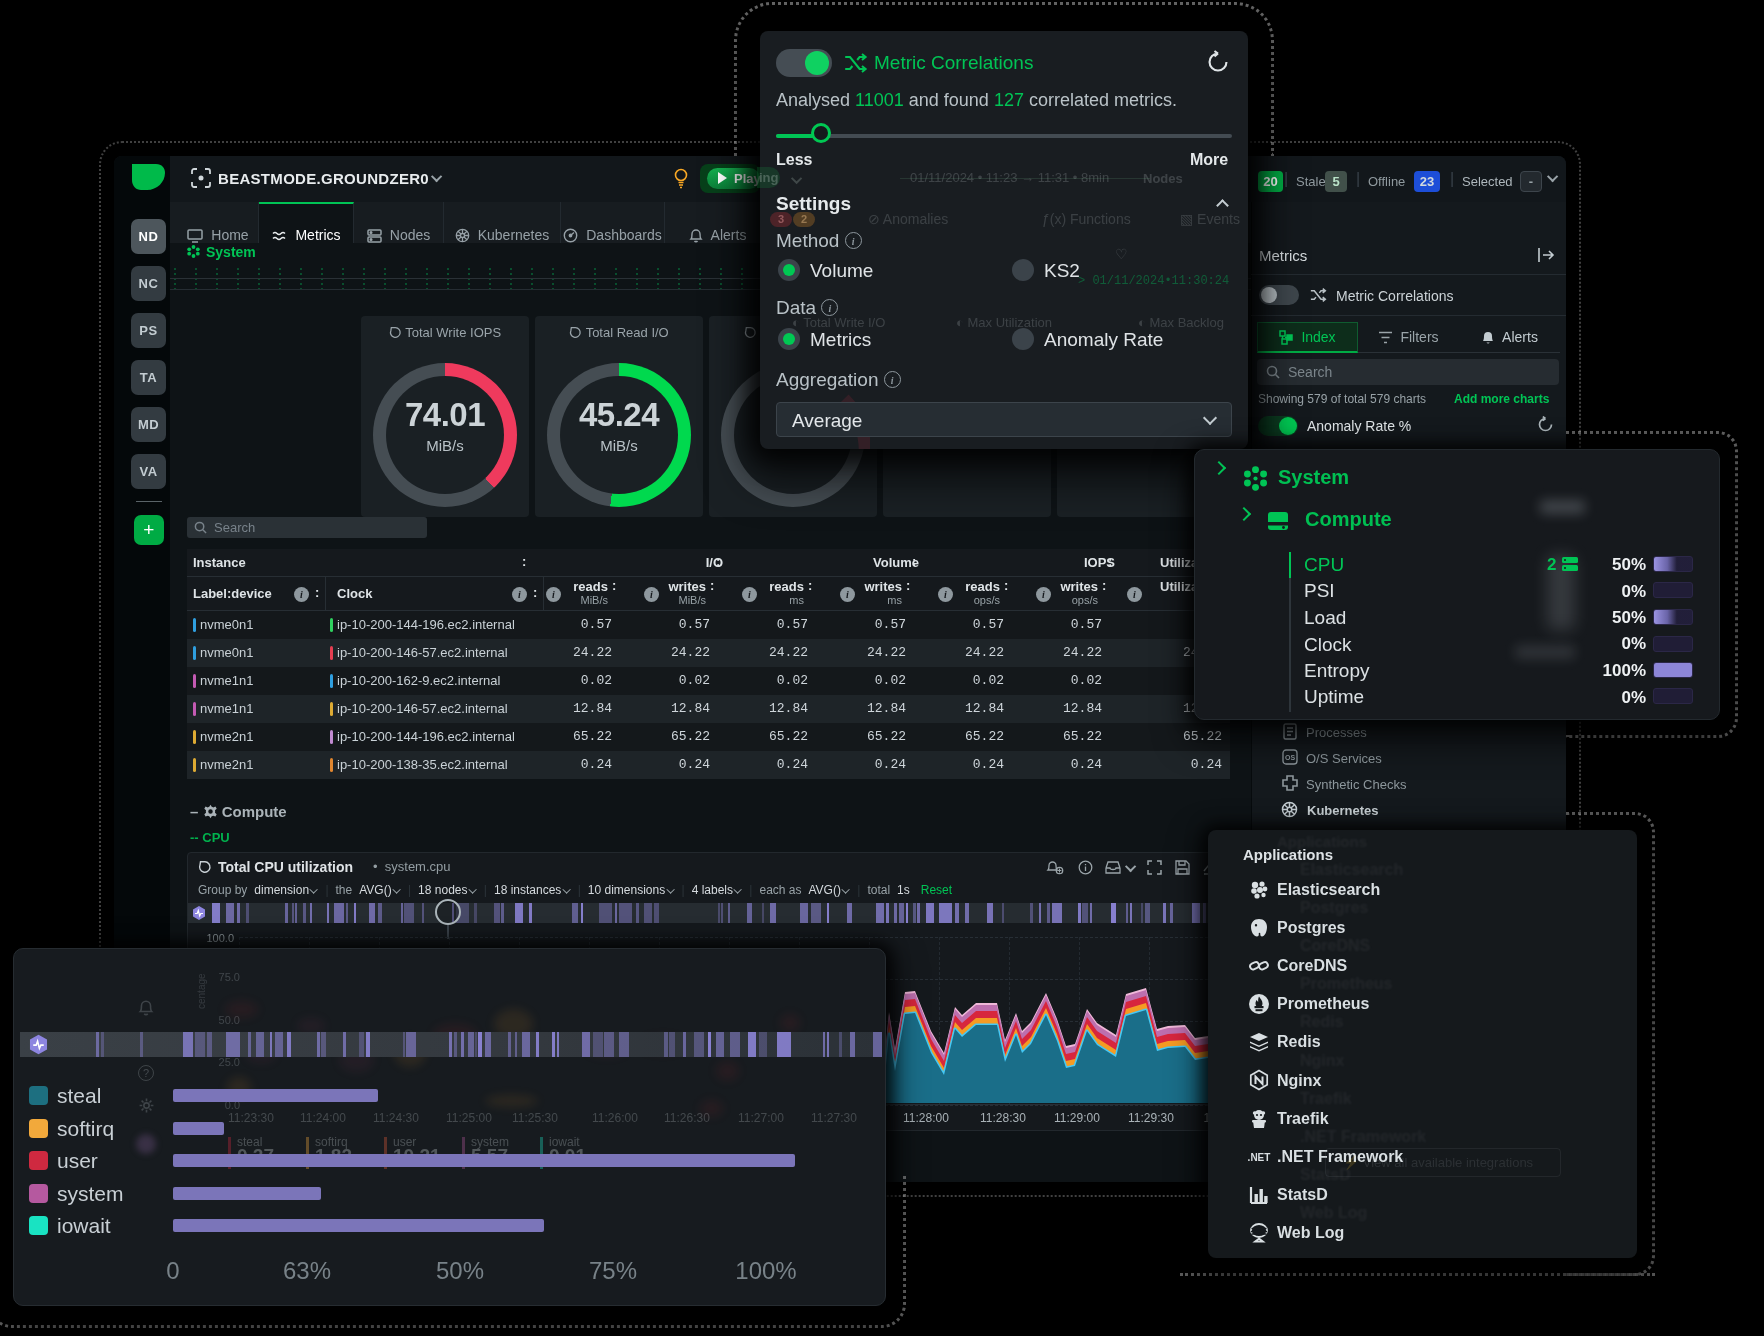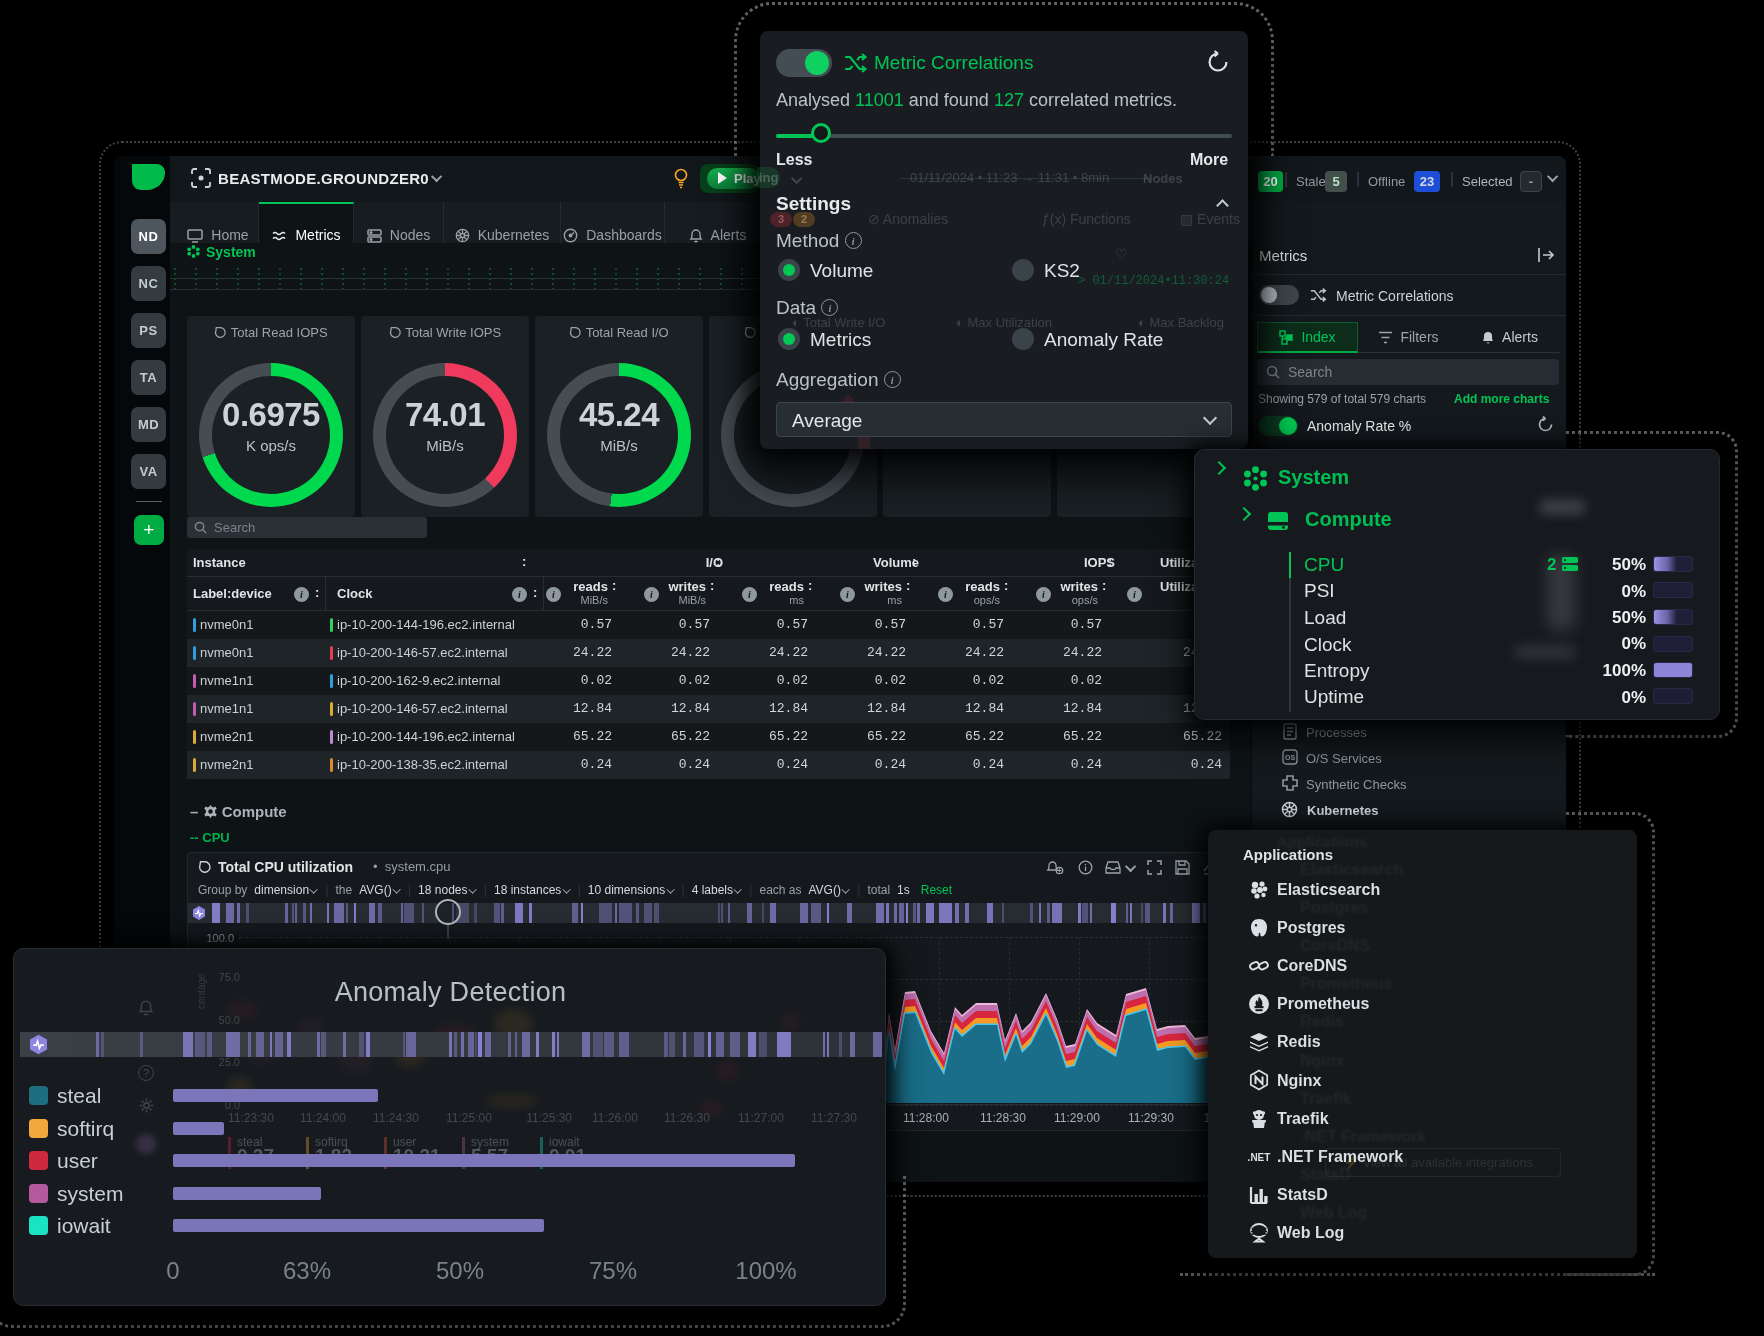--- a/index.html
+++ b/index.html
@@ -178,28 +178,20 @@
       <circle cx="6.5" cy="2" r="1.9"></circle>
       <circle cx="6.5" cy="11" r="1.9"></circle>
       <circle cx="2.2" cy="4.3" r="1.9"></circle>
       <circle cx="10.8" cy="4.3" r="1.9"></circle>
       <circle cx="2.2" cy="8.7" r="1.9"></circle>
       <circle cx="10.8" cy="8.7" r="1.9"></circle>
     </svg>
 <div class="a" style="left:36px;top:1px;color:#00c455;font-size:14px;font-weight:bold">System</div>
 <div class="a" style="left:0;top:23px;width:1081px;height:24px;border-top:1px solid #262d33;border-bottom:1px solid #262d33;background:repeating-linear-gradient(90deg,transparent 0px,transparent 19px,rgba(0,190,90,.35) 19px,rgba(0,190,90,.35) 21px);background-size:21px 100%;background-position:6px 0;-webkit-mask-image:repeating-linear-gradient(0deg,#000 0 2px,transparent 2px 5px)"></div>
 <div class="a" style="left:0;top:35px;width:1081px;height:1px;background:#2a3136"></div>
-<div class="card" style="left:17px;top:73px">
-      <div class="ctitle"><svg style="vertical-align:-2px" width="13" height="13" viewBox="0 0 14 14" fill="none" stroke="#9aa4aa" stroke-width="1.4">
-          <path d="M2,5 A5.2,5.2 0 1 0 7,1.8 L2.5,1.8 Z"></path>
-        </svg> Total Read IOPS</div>
-      <div class="gauge" style="background:conic-gradient(#00d94e 0deg 252deg,#454d53 252deg 360deg)"></div>
-      <div class="gval" style="top:80px;color:#ccd3d7;font-size:33px;font-weight:bold;letter-spacing:-.5px">0.6975</div>
-      <div class="gval" style="top:121px;color:#b9c2c7;font-size:15px">K ops/s</div>
-    </div>
 <div class="card" style="left:191px;top:73px">
       <div class="ctitle"><svg style="vertical-align:-2px" width="13" height="13" viewBox="0 0 14 14" fill="none" stroke="#9aa4aa" stroke-width="1.4">
           <path d="M2,5 A5.2,5.2 0 1 0 7,1.8 L2.5,1.8 Z"></path>
         </svg> Total Write IOPS</div>
       <div class="gauge" style="background:conic-gradient(#ef3a5d 0deg 137deg,#454d53 137deg 360deg)"></div>
       <div class="gval" style="top:80px;color:#ccd3d7;font-size:33px;font-weight:bold;letter-spacing:-.5px">74.01</div>
       <div class="gval" style="top:121px;color:#b9c2c7;font-size:15px">MiB/s</div>
     </div>
 <div class="card" style="left:365px;top:73px">
       <div class="ctitle"><svg style="vertical-align:-2px" width="13" height="13" viewBox="0 0 14 14" fill="none" stroke="#9aa4aa" stroke-width="1.4">
@@ -753,21 +745,21 @@
     <div class="a" style="left:122px;top:185px;width:20px;height:20px;border-radius:50%;background:rgba(120,90,140,.35);filter:blur(3px)"></div>
     <div class="a" style="left:190px;top:22px;width:36px;text-align:right;color:rgba(160,170,176,.30);font-size:11px">75.0</div>
     <div class="a" style="left:190px;top:65px;width:36px;text-align:right;color:rgba(160,170,176,.30);font-size:11px">50.0</div>
     <div class="a" style="left:190px;top:107px;width:36px;text-align:right;color:rgba(160,170,176,.30);font-size:11px">25.0</div>
     <div class="a" style="left:190px;top:150px;width:36px;text-align:right;color:rgba(160,170,176,.30);font-size:11px">0.0</div>
     <div class="a" style="left:182px;top:60px;color:rgba(160,170,176,.22);font-size:10px;transform:rotate(-90deg);transform-origin:left top">centage</div>
     <div class="a" style="left:207px;top:162px;width:60px;text-align:center;color:rgba(169,178,183,.30);font-size:12px">11:23:30</div>
     <div class="a" style="left:279px;top:162px;width:60px;text-align:center;color:rgba(169,178,183,.30);font-size:12px">11:24:00</div>
     <div class="a" style="left:352px;top:162px;width:60px;text-align:center;color:rgba(169,178,183,.30);font-size:12px">11:24:30</div>
     <div class="a" style="left:425px;top:162px;width:60px;text-align:center;color:rgba(169,178,183,.30);font-size:12px">11:25:00</div>
-    <div class="a" style="left:498px;top:162px;width:60px;text-align:right;color:rgba(169,178,183,.30);font-size:12px">11:25:30</div>
+    <div class="a" style="left:498px;top:162px;width:60px;text-align:left;color:rgba(169,178,183,.30);font-size:12px">11:25:30</div>
     <div class="a" style="left:571px;top:162px;width:60px;text-align:center;color:rgba(169,178,183,.30);font-size:12px">11:26:00</div>
     <div class="a" style="left:643px;top:162px;width:60px;text-align:center;color:rgba(169,178,183,.30);font-size:12px">11:26:30</div>
     <div class="a" style="left:717px;top:162px;width:60px;text-align:center;color:rgba(169,178,183,.30);font-size:12px">11:27:00</div>
     <div class="a" style="left:790px;top:162px;width:60px;text-align:center;color:rgba(169,178,183,.30);font-size:12px">11:27:30</div>
     <div class="a" style="left:195px;top:200px;color:rgba(170,180,185,.3);font-size:13px">↓</div>
     <div class="a" style="left:214px;top:188px;width:3px;height:32px;background:#cf2940;opacity:.35"></div>
     <div class="a" style="left:223px;top:186px;color:rgba(190,198,203,.30);font-size:12px">steal</div>
     <div class="a" style="left:223px;top:196px;color:rgba(200,208,212,.33);font-size:19px;font-weight:bold">0.27 <span style="font-size:11px">%</span></div>
     <div class="a" style="left:292px;top:188px;width:3px;height:32px;background:#f2a93b;opacity:.35"></div>
     <div class="a" style="left:301px;top:186px;color:rgba(190,198,203,.30);font-size:12px">softirq</div>
@@ -788,21 +780,20 @@
     <div class="a" style="left:627px;top:87px;width:44px;height:17px;background:rgba(200,40,60,.09);border-radius:50%;filter:blur(5px)"></div>
     <div class="a" style="left:283px;top:69px;width:28px;height:16px;background:rgba(180,60,120,.08);border-radius:50%;filter:blur(5px)"></div>
     <div class="a" style="left:211px;top:52px;width:33px;height:17px;background:rgba(200,40,60,.09);border-radius:50%;filter:blur(5px)"></div>
     <div class="a" style="left:380px;top:89px;width:32px;height:29px;background:rgba(240,160,50,.10);border-radius:50%;filter:blur(5px)"></div>
     <div class="a" style="left:419px;top:75px;width:44px;height:21px;background:rgba(200,40,60,.09);border-radius:50%;filter:blur(5px)"></div>
     <div class="a" style="left:232px;top:98px;width:30px;height:16px;background:rgba(180,60,120,.08);border-radius:50%;filter:blur(5px)"></div>
     <div class="a" style="left:480px;top:60px;width:39px;height:30px;background:rgba(240,160,50,.10);border-radius:50%;filter:blur(5px)"></div>
     <div class="a" style="left:213px;top:128px;width:24px;height:21px;background:rgba(240,160,50,.10);border-radius:50%;filter:blur(5px)"></div>
     <div class="a" style="left:573px;top:91px;width:40px;height:17px;background:rgba(180,60,120,.08);border-radius:50%;filter:blur(5px)"></div>
     <div class="a" style="left:702px;top:112px;width:23px;height:20px;background:rgba(200,40,60,.09);border-radius:50%;filter:blur(5px)"></div>
-    <div class="a" style="left:0;top:28px;width:873px;text-align:center;color:#b8c0c5;font-size:27px;letter-spacing:.3px">Anomaly Detection</div>
     <div class="a" style="left:6px;top:83px;width:862px;height:25px;background:linear-gradient(90deg,#3a4046 0%,#34393f 55%,#2b3137 100%)"><svg width="862" height="25">
         <rect x="76" y="0" width="3" height="25" fill="rgba(141,133,216,0.62)"></rect>
         <rect x="81" y="0" width="3" height="25" fill="rgba(141,133,216,0.34)"></rect>
         <rect x="120" y="0" width="3" height="25" fill="rgba(141,133,216,0.41)"></rect>
         <rect x="163" y="0" width="10" height="25" fill="rgba(141,133,216,0.76)"></rect>
         <rect x="175" y="0" width="10" height="25" fill="rgba(141,133,216,0.38)"></rect>
         <rect x="187" y="0" width="5" height="25" fill="rgba(141,133,216,0.43)"></rect>
         <rect x="206" y="0" width="14" height="25" fill="rgba(141,133,216,0.65)"></rect>
         <rect x="228" y="0" width="3" height="25" fill="rgba(141,133,216,0.55)"></rect>
         <rect x="236" y="0" width="8" height="25" fill="rgba(141,133,216,0.55)"></rect>

